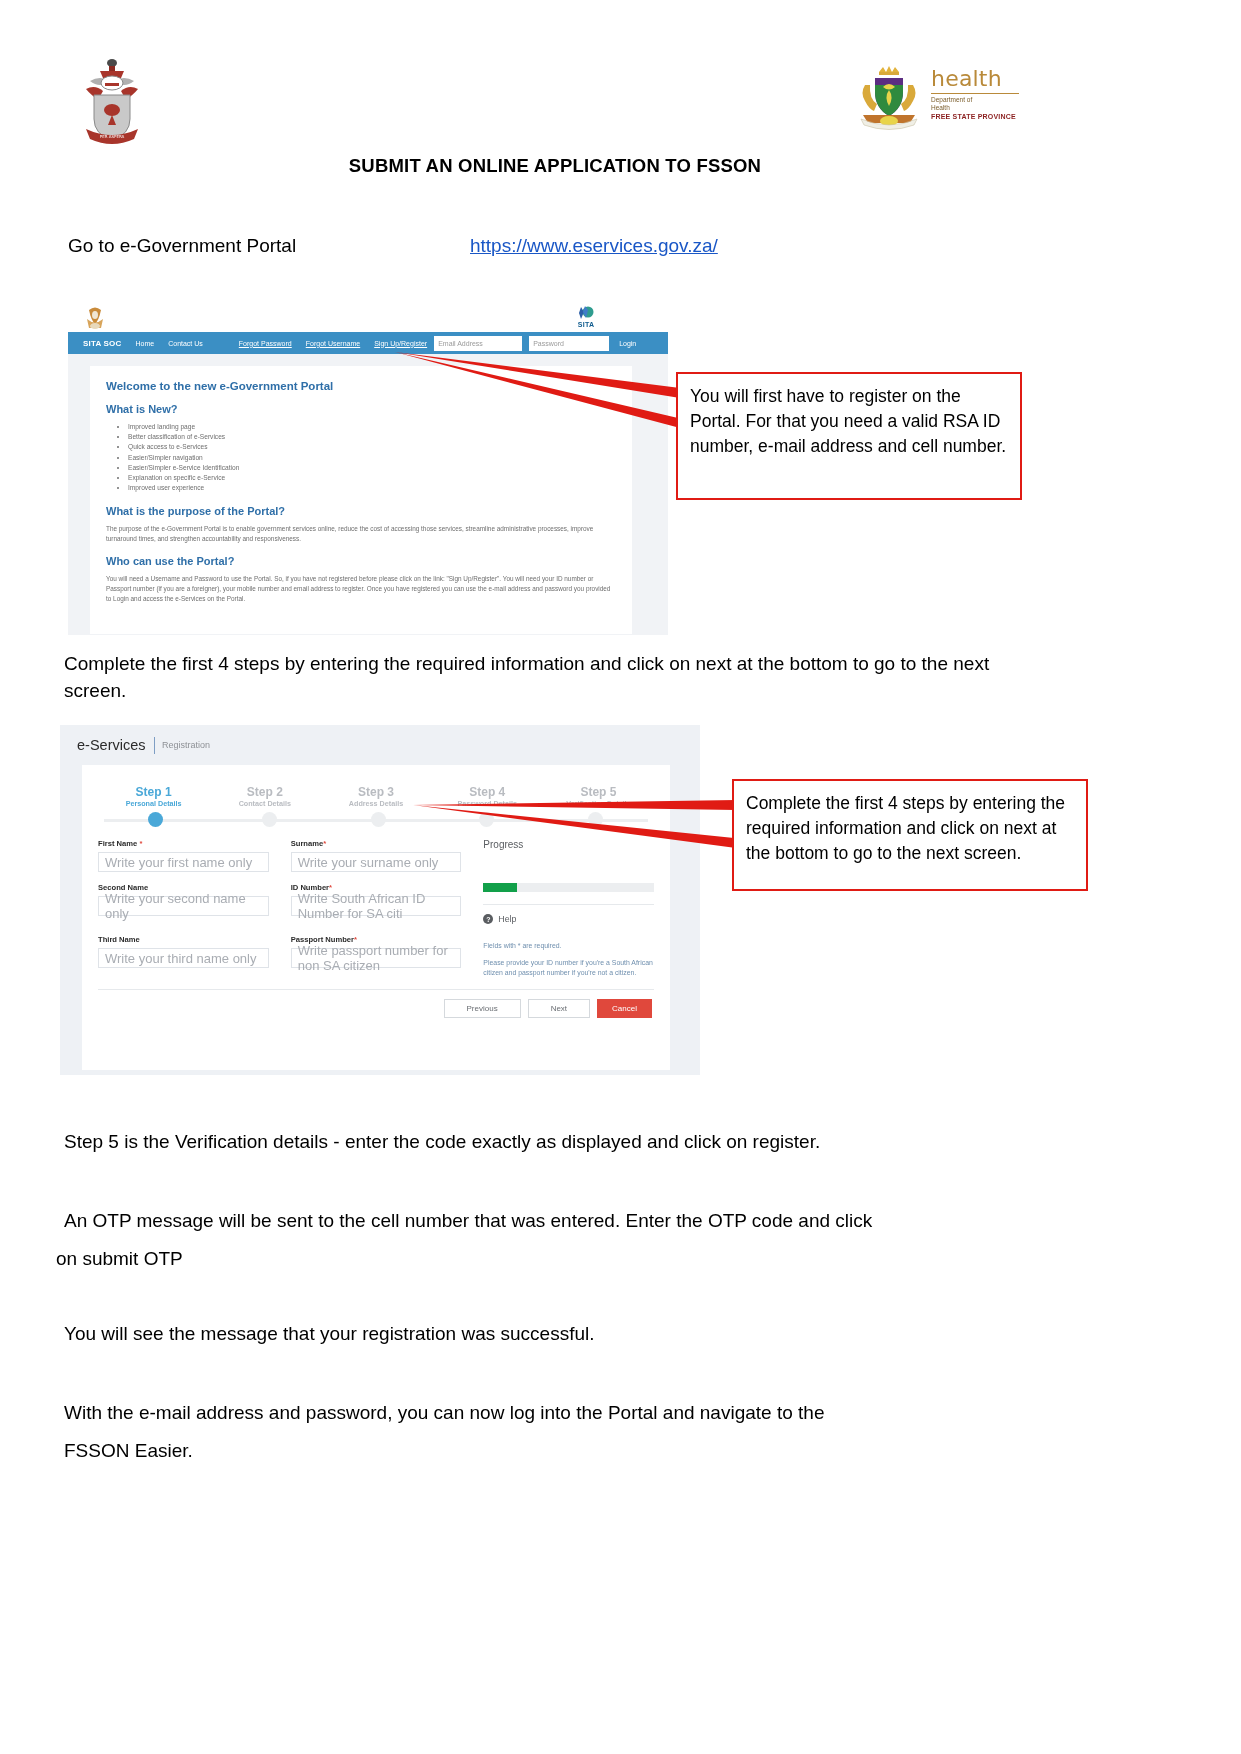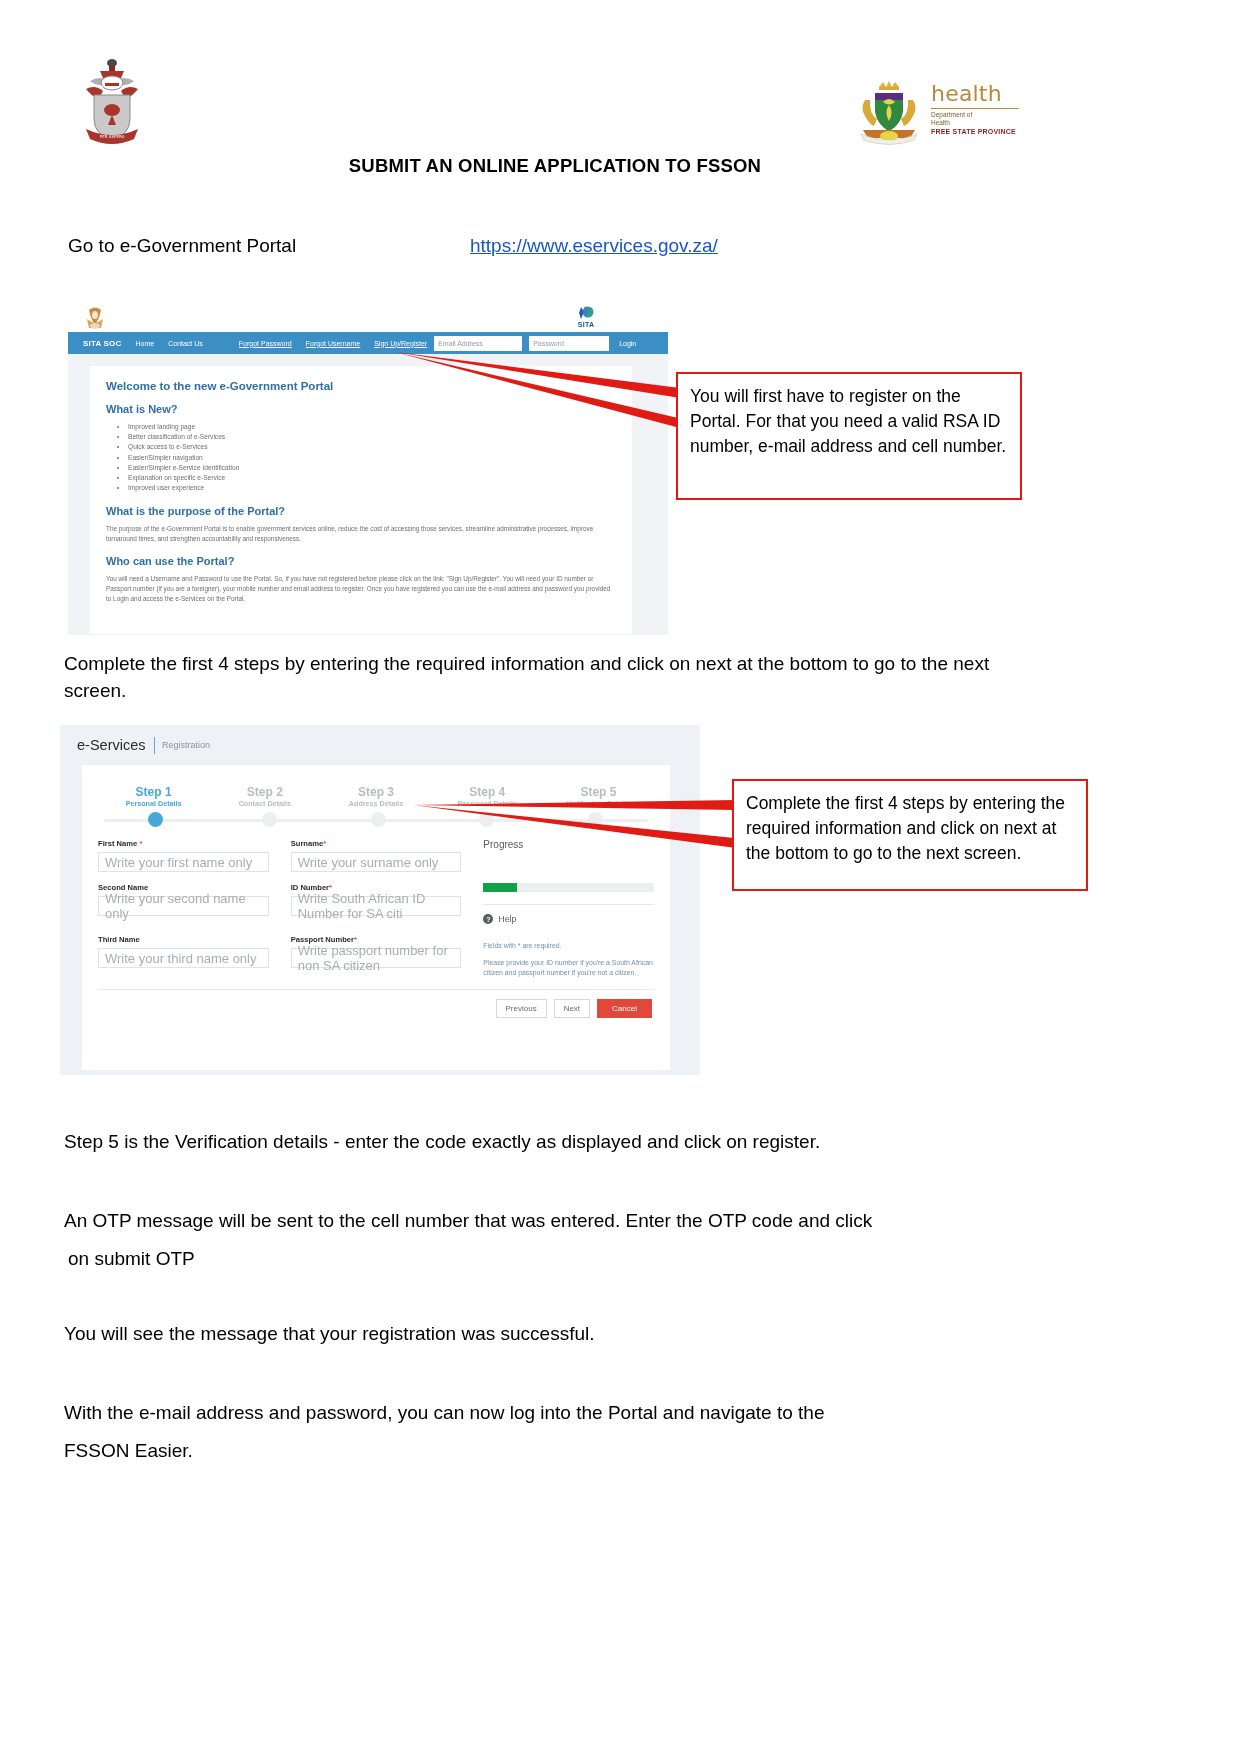--- a/index.html
+++ b/index.html
@@ -9,21 +9,21 @@
     background:#ffffff;
     font-family:"Liberation Sans", sans-serif;
     color:#000;
     position:relative;
     overflow:hidden;
   }
 
   
   .hdr { position:absolute; left:0; top:0; width:100%; height:160px; }
   .coa-left { position:absolute; left:72px; top:55px; width:80px; height:95px; }
-  .health-block { position:absolute; left:855px; top:80px; width:190px; height:70px; display:flex; align-items:flex-start; }
+  .health-block { position:absolute; left:855px; top:65px; width:190px; height:70px; display:flex; align-items:flex-start; }
   .fs-coa { width:68px; height:66px; flex:0 0 68px; }
   .health-txt { margin-left:8px; padding-top:3px; }
   .health-word { font-size:22px; color:#b98a3a; font-family:"DejaVu Sans", sans-serif; line-height:22px; letter-spacing:.2px; }
   .health-rule { width:88px; height:1px; background:#b98a3a; margin:3px 0 2px 0; }
   .health-sub { font-size:6.5px; color:#7a5c2a; line-height:8px; font-family:"Liberation Sans", sans-serif; }
   .health-prov { font-size:7px; color:#8b1f1f; font-weight:bold; line-height:9px; letter-spacing:.2px; }
 
   .doc-title {
     position:absolute; left:0; top:155px; width:1110px;
     text-align:center; font-size:18.5px; font-weight:bold; letter-spacing:.2px;
@@ -104,21 +104,21 @@
   .prog-fill { height:9px; background:#12a04a; width:20%; }
   .hr-soft { border:none; border-top:1px solid #e6e9ec; margin:12px 0 9px 0; }
   .help-h { font-size:8.8px; color:#5a5d61; display:flex; align-items:center; }
   .help-q {
     width:10px; height:10px; border-radius:50%; background:#5a5d61; color:#fff;
     font-size:7px; display:flex; align-items:center; justify-content:center;
     margin-right:5px; font-weight:bold;
   }
   .help-p { font-size:6.9px; color:#6f8fae; line-height:10.5px; margin-top:6px; }
   .btn-row { display:flex; justify-content:flex-end; align-items:center; margin-top:9px; padding-right:2px; }
-  .btn { font-size:8px; padding:4px 9px; border:1px solid #d5d9dd; background:#fff; color:#6a6e73; margin-left:7px; }
+  .btn { font-size:8px; padding:4px 22px; border:1px solid #d5d9dd; background:#fff; color:#6a6e73; margin-left:7px; }
   .btn.cancel { background:#e0483c; border-color:#e0483c; color:#fff; padding:4px 14px; }
   .card-sep { border:none; border-top:1px solid #e6e9ec; margin:10px 0 0 0; }
 </style>
 </head>
 <body>
 
 <div class="hdr">
 
   <svg class="coa-left" viewBox="0 0 80 95">
     <ellipse cx="40" cy="8" rx="5" ry="4" fill="#4a4a4a"></ellipse>
@@ -327,18 +327,18 @@
 
 <svg class="arrow-svg" width="1241" height="1754">
   <polygon points="413,805 736,800 736,810" fill="#e01b14"></polygon>
   <polygon points="413,805 734,838 736,848" fill="#e01b14"></polygon>
 </svg>
 <div class="callout" style="left:732px; top:779px; width:356px; height:112px;">Complete the first 4 steps by entering the required information and click on next at the bottom to go to the next screen.</div>
 
 <div class="body-line" style="left:64px; top:1128px; width:1000px;">Step 5 is the Verification details - enter the code exactly as displayed and click on register.</div>
 
 <div class="body-line" style="left:64px; top:1207px; width:1000px;">An OTP message will be sent to the cell number that was entered.  Enter the OTP code and click</div>
-<div class="body-line" style="left:68px; top:1245px;">on submit OTP</div>
+<div class="body-line" style="left:56px; top:1245px;">on submit OTP</div>
 
 <div class="body-line" style="left:64px; top:1320px; width:1000px;">You will see the message that your registration was successful.</div>
 
 <div class="body-line" style="left:64px; top:1399px; width:1000px;">With the e-mail address and password, you can now log into the Portal and navigate to the</div>
 <div class="body-line" style="left:64px; top:1437px;">FSSON Easier.</div>
 
 </body></html>

